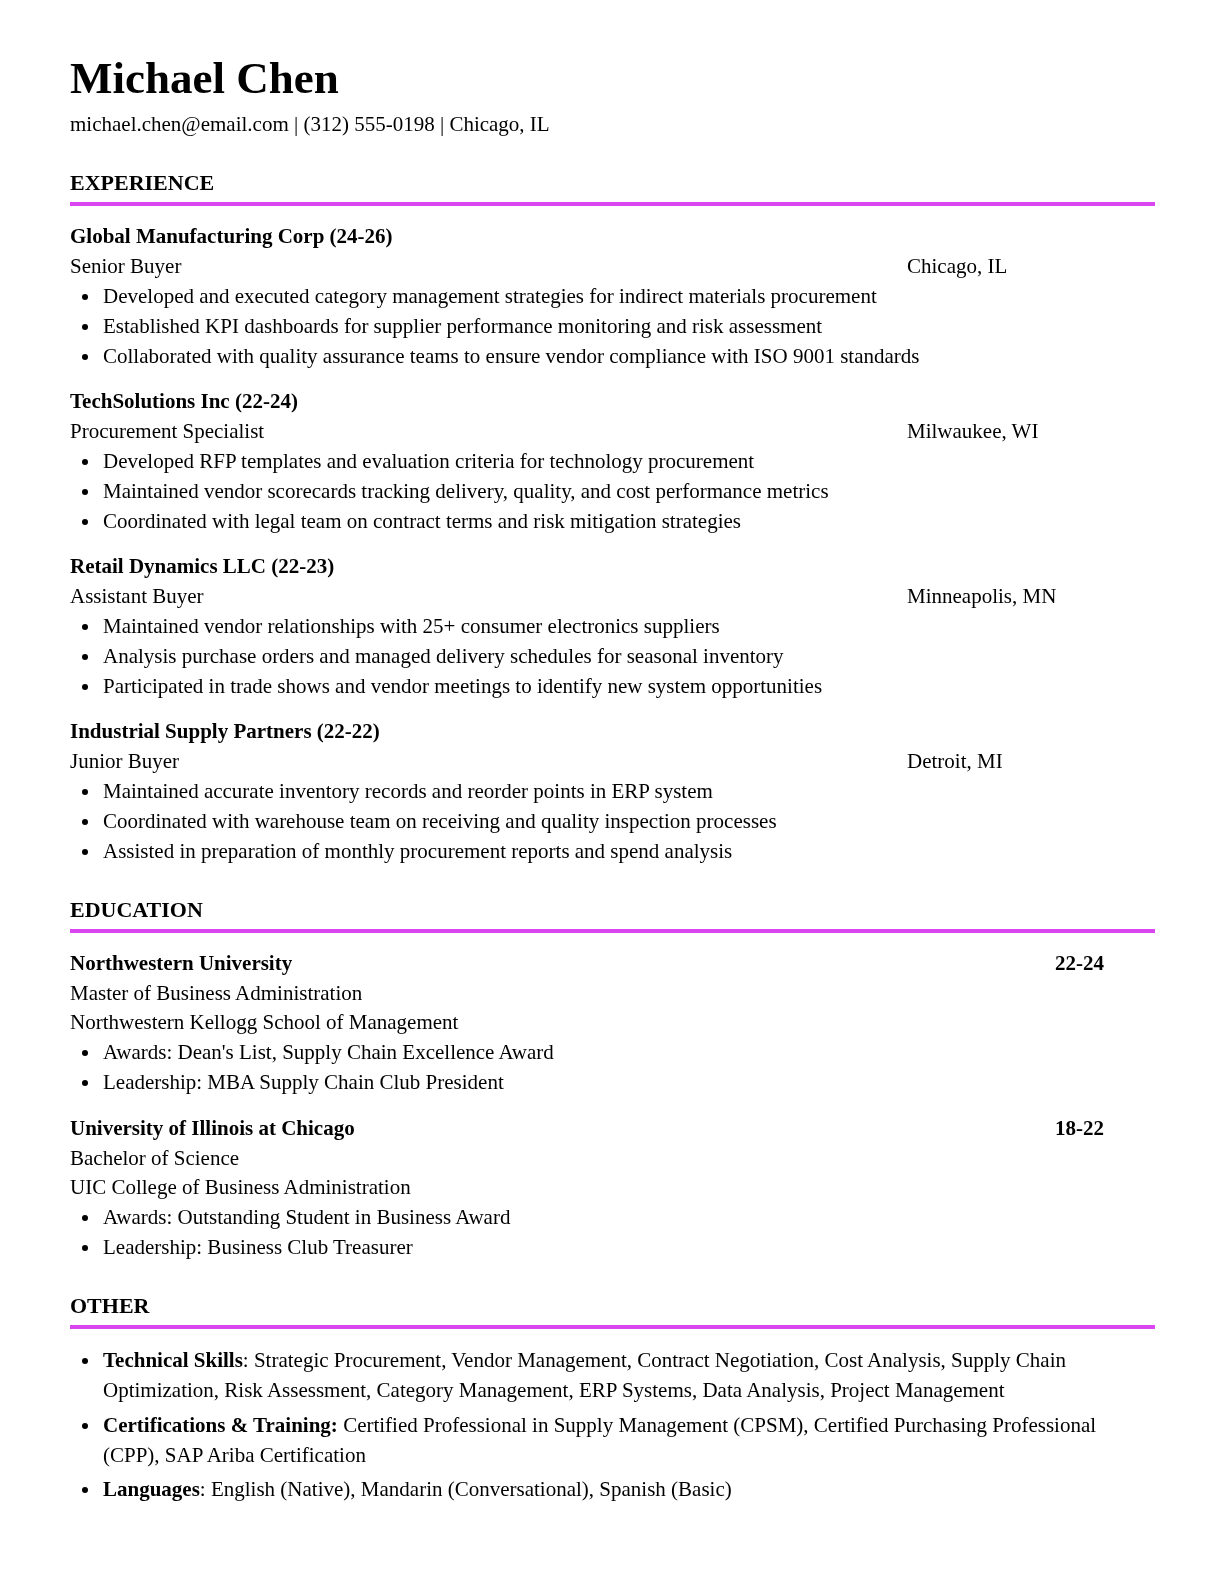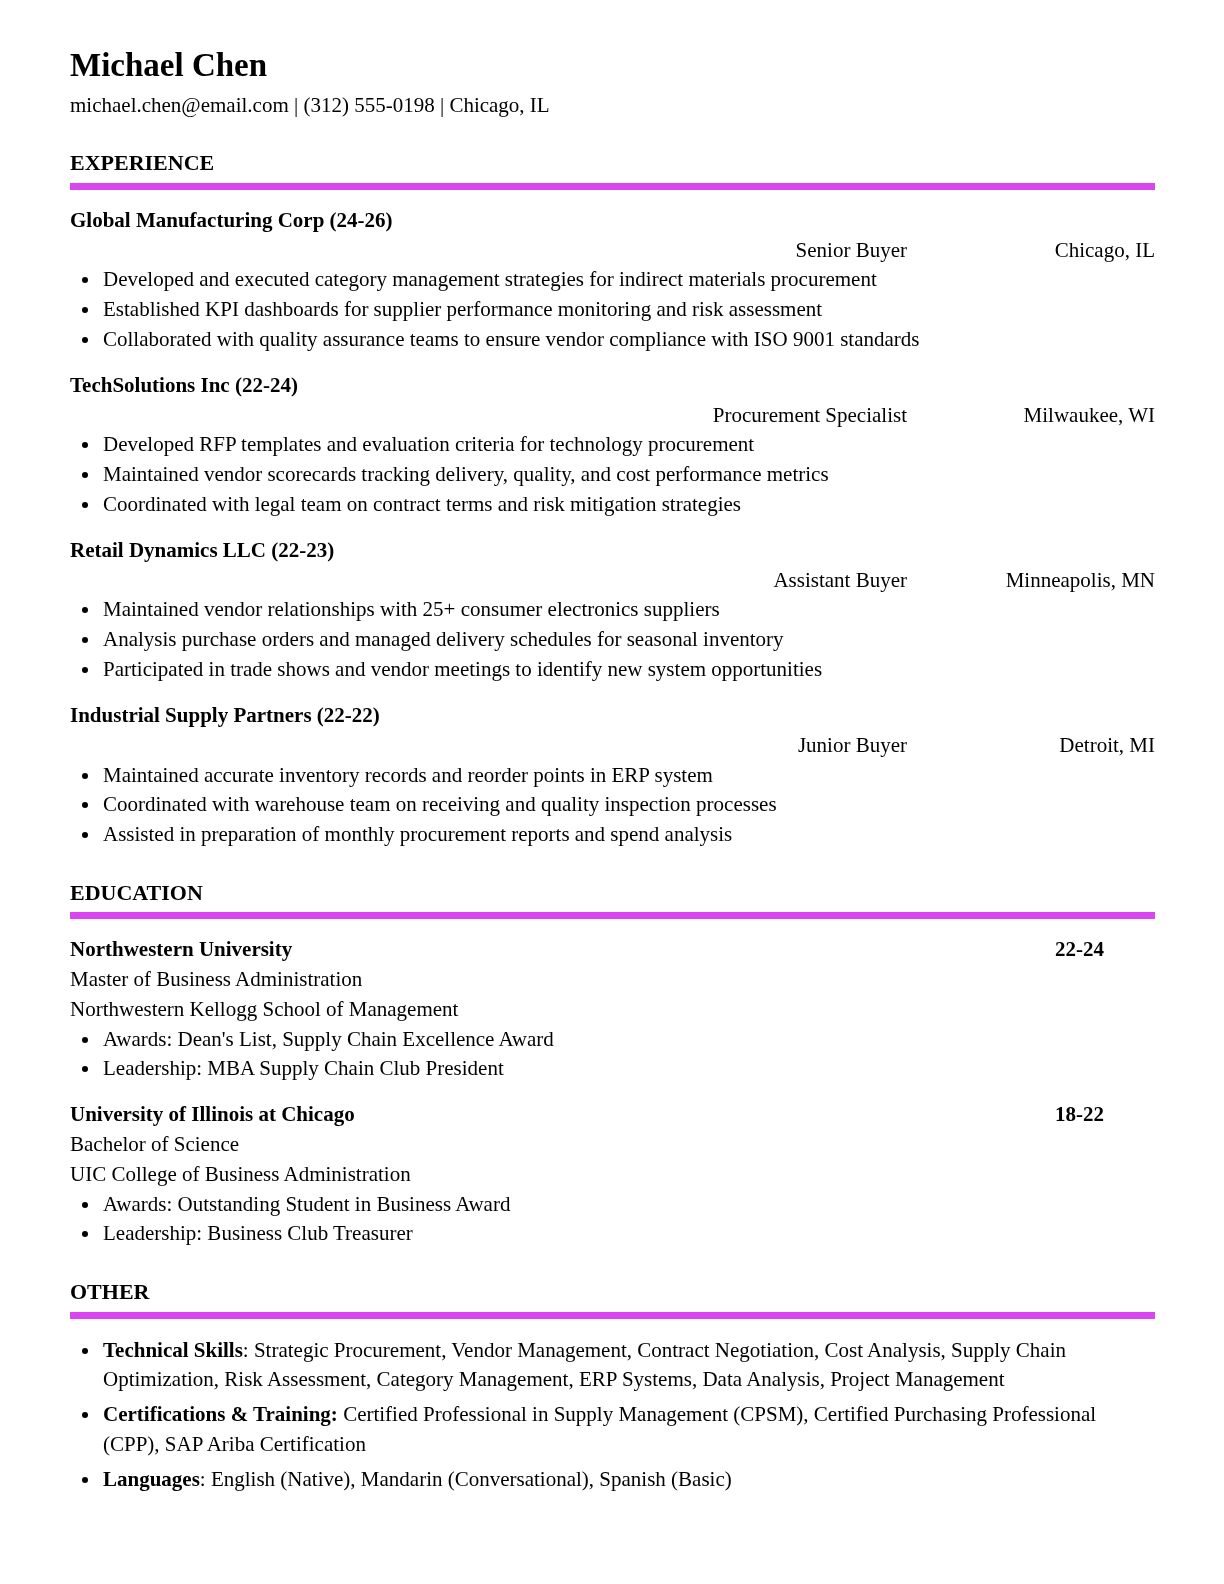--- a/index.html
+++ b/index.html
@@ -14,42 +14,42 @@
     box-sizing: border-box;
     background: #ffffff;
     color: #000000;
     font-family: "Liberation Serif", "DejaVu Serif", serif;
     font-size: 21px;
     line-height: 1.42;
     padding: 48px 69px 40px 70px;
     overflow: hidden;
   }
   .name {
-    font-size: 33px;
+    font-size: 45px;
     font-weight: bold;
     line-height: 1.05;
-    margin: 0 0 8px 0;
+    margin: 7px 0 8px 0;
     font-family: Liberation Serif, serif;
   }
   .contact {
     font-size: 21px;
     margin: 0;
   }
   .section-title {
     font-size: 22px;
     font-weight: bold;
     margin: 27px 0 0 0;
     padding-bottom: 4px;
-    border-bottom: 7px solid #d946ef;
+    border-bottom: 4px solid #d946ef;
   }
   .entry { margin-top: 16px; }
   .entry-head { }
   .company { font-weight: bold; }
   .dates-inline { font-weight: bold; }
-  .role-row { display: flex; text-align: right; }
+  .role-row { display: flex; }
   .role { flex: 1 1 auto; }
   .location { flex: 0 0 248px; width: 248px; }
   .edu-head { display: flex; margin-top: 8px; }
   .school { flex: 1 1 auto; font-weight: bold; }
   .edu-dates { flex: 0 0 100px; width: 100px; font-weight: bold; }
   ul.bullets {
     margin: 0;
     padding: 0 0 0 31px;
     list-style: disc;
   }

